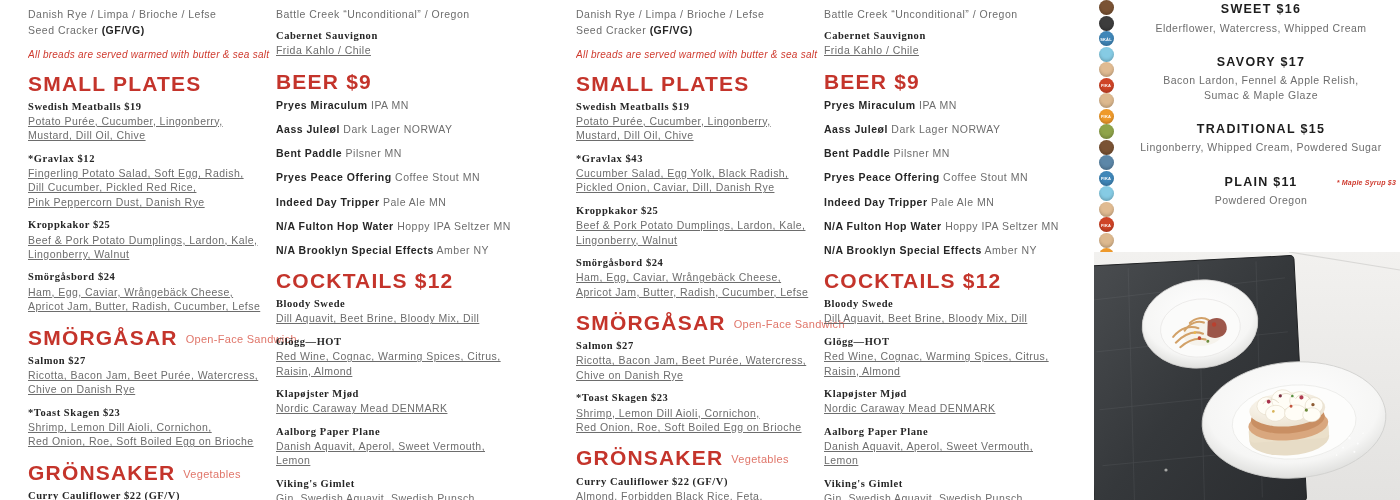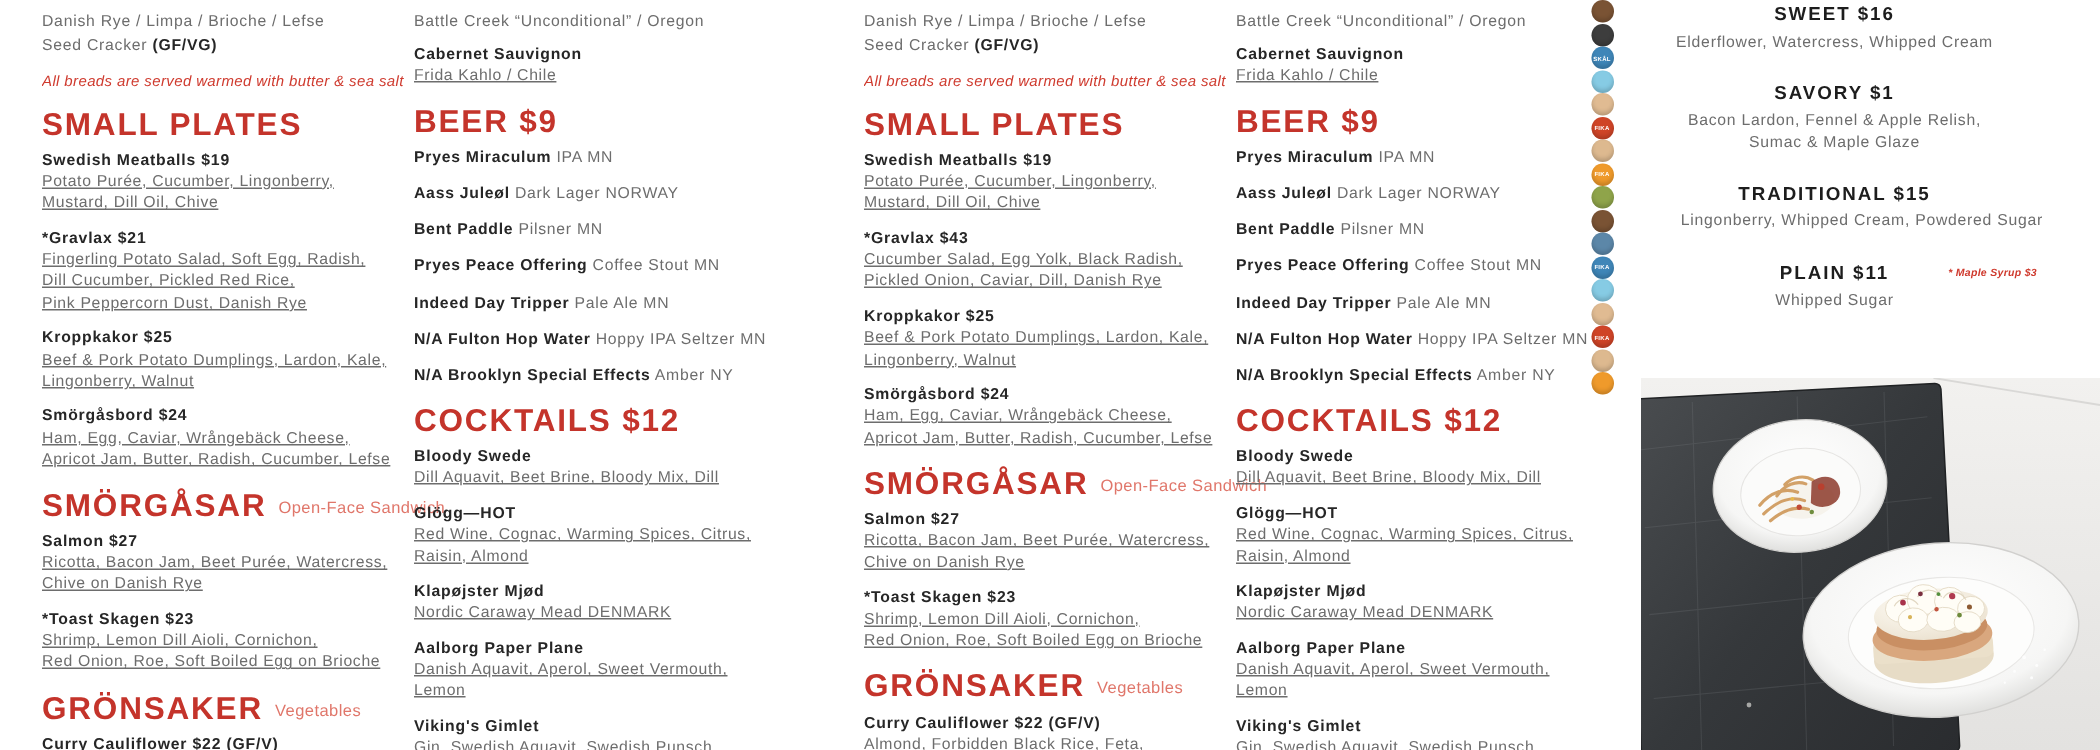--- a/index.html
+++ b/index.html
@@ -35,20 +35,21 @@
     margin-left:8px;
     vertical-align:2px;
   }
   .item{margin:0 0 9px 0;}
   .item-name{
     font-size:10.5px;
     font-weight:700;
     color:#262626;
     letter-spacing:.55px;
     line-height:1.35;
+    font-family:Liberation Serif, serif;
   }
   .item-desc{
     font-size:10.5px;
     font-weight:400;
     color:#6d6d6d;
     letter-spacing:.45px;
     line-height:1.38;
     text-decoration:underline;
   }
   .inline-item{margin:0 0 10px 0;font-size:10.5px;letter-spacing:.5px;line-height:1.35;}
@@ -57,21 +58,21 @@
   .plain-line{
     font-size:10.5px;color:#6d6d6d;letter-spacing:.5px;line-height:1.55;font-weight:400;
   }
   .plain-line b{color:#262626;font-weight:700;}
   .note{
     color:#cf3a2e;font-style:italic;font-weight:400;
     font-size:10px;letter-spacing:.25px;margin:10px 0 6px 0;white-space:nowrap;
   }
 
   
-  .right-panel{position:absolute;left:1056px;top:0;width:306px;height:432px;}
+  .right-panel{position:absolute;left:1094px;top:0;width:306px;height:432px;}
   .pinstrip{
     position:absolute;left:0;top:0;width:24px;height:248px;
     display:flex;flex-direction:column;align-items:center;justify-content:flex-start;
   }
   .pin{width:15px;height:15px;border-radius:50%;margin-bottom:0.5px;flex:none;
        box-shadow:inset 0 -2px 3px rgba(0,0,0,.18);position:relative;}
   .pin span{
     position:absolute;left:0;right:0;top:50%;transform:translateY(-50%);
     text-align:center;font-size:4px;font-weight:700;color:#fff;letter-spacing:.2px;
     font-family:"Liberation Sans",sans-serif;
@@ -109,21 +110,21 @@
     <div class="note">All breads are served warmed with butter &amp; sea salt</div>
 
     <div class="sec-head"><span>SMALL PLATES</span></div>
     <div>
       <div class="item">
           <div class="item-name">Swedish Meatballs $19</div>
           <div class="item-desc" style="white-space: pre-line;">Potato Purée, Cucumber, Lingonberry,
 Mustard, Dill Oil, Chive</div>
         </div>
       <div class="item">
-          <div class="item-name">*Gravlax $21</div>
+          <div class="item-name">*Gravlax $12</div>
           <div class="item-desc" style="white-space: pre-line;">Fingerling Potato Salad, Soft Egg, Radish,
 Dill Cucumber, Pickled Red Rice,
 Pink Peppercorn Dust, Danish Rye</div>
         </div>
       <div class="item">
           <div class="item-name">Kroppkakor $25</div>
           <div class="item-desc" style="white-space: pre-line;">Beef &amp; Pork Potato Dumplings, Lardon, Kale,
 Lingonberry, Walnut</div>
         </div>
       <div class="item">
@@ -340,31 +341,31 @@
         <div class="pin" style="background: rgb(221, 185, 143);"></div>
         <div class="pin" style="background: rgb(239, 154, 43);"></div>
       </div>
 
     <div class="waffles">
       <div class="w-block" style="margin-top:2px">
         <div class="w-name">SWEET $16</div>
         <div class="w-desc" style="white-space: pre-line;">Elderflower, Watercress, Whipped Cream</div>
       </div>
       <div class="w-block">
-        <div class="w-name">SAVORY $1</div>
+        <div class="w-name">SAVORY $17</div>
         <div class="w-desc" style="white-space: pre-line;">Bacon Lardon, Fennel &amp; Apple Relish,
 Sumac &amp; Maple Glaze</div>
       </div>
       <div class="w-block">
         <div class="w-name">TRADITIONAL  $15</div>
-        <div class="w-desc" style="white-space: pre-line; text-align: right;">Lingonberry, Whipped Cream, Powdered Sugar</div>
+        <div class="w-desc" style="white-space: pre-line;">Lingonberry, Whipped Cream, Powdered Sugar</div>
       </div>
       <div class="w-block">
         <div class="w-name">PLAIN  $11</div>
-        <div class="w-desc" style="white-space: pre-line;">Whipped Sugar</div>
+        <div class="w-desc" style="white-space: pre-line;">Powdered Oregon</div>
       </div>
     </div>
 
     <div class="maple">* Maple Syrup  $3</div>
   </div>
 
   <div class="photo">
     <svg viewBox="0 0 306 248" preserveAspectRatio="xMidYMid slice">
       <defs>
         <linearGradient id="tbl" x1="0" y1="0" x2="0" y2="1">

